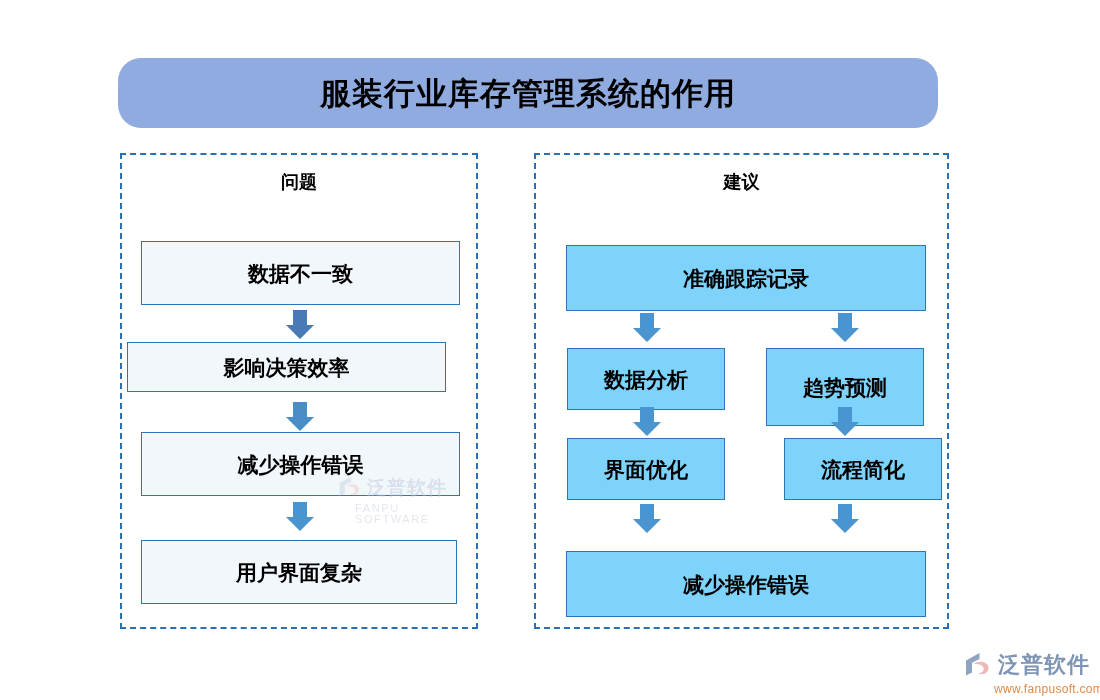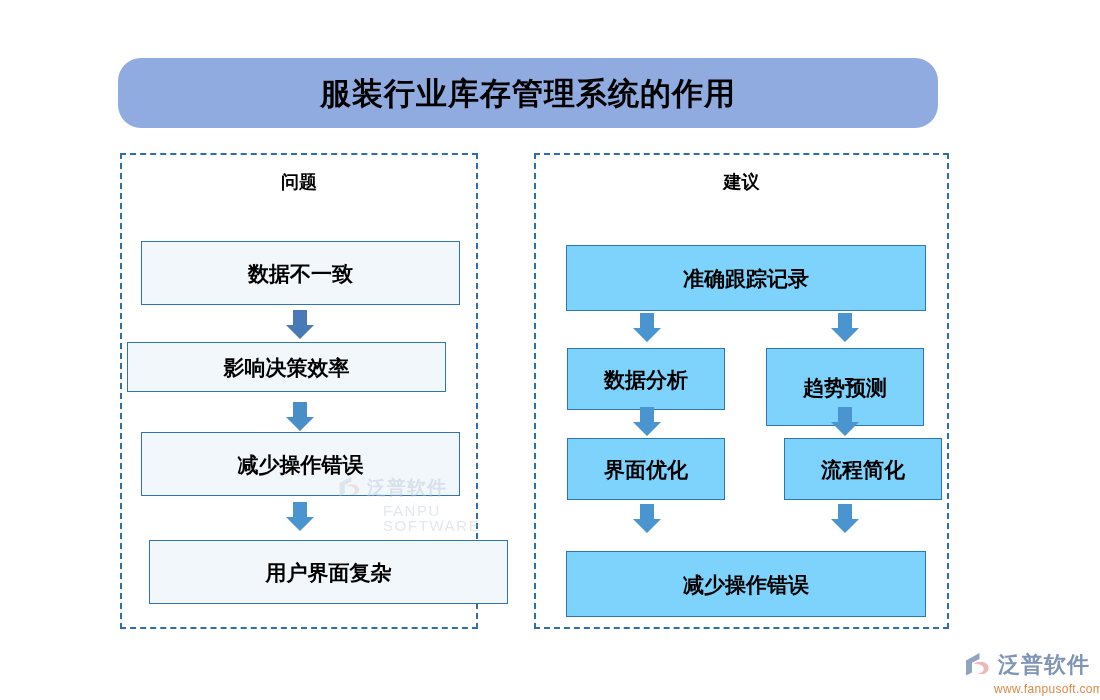--- a/index.html
+++ b/index.html
@@ -74,21 +74,21 @@
   .node-fill  { background: #f2f7fc; }
   .node-plain { background: #7dd3fc; }
 
   .node-lg { font-size: 21px; }
   .node-md { font-size: 21px; }
 
   
   .n-l1 { left: 141px; top: 241px; width: 319px; height: 64px; }
   .n-l2 { left: 127px; top: 342px; width: 319px; height: 50px; }
   .n-l3 { left: 141px; top: 432px; width: 319px; height: 64px; }
-  .n-l4 { left: 149px; top: 540px; width: 359px; height: 64px; }
+  .n-l4 { left: 141px; top: 540px; width: 316px; height: 64px; }
 
   
   .n-r-top  { left: 566px; top: 245px; width: 360px; height: 66px; }
   .n-r-a1   { left: 567px; top: 348px; width: 158px; height: 62px; }
   .n-r-b1   { left: 766px; top: 348px; width: 158px; height: 78px; }
   .n-r-a2   { left: 567px; top: 438px; width: 158px; height: 62px; text-align: center; }
   .n-r-b2   { left: 766px; top: 438px; width: 158px; height: 62px; margin-left: 18px; }
   .n-r-bot  { left: 566px; top: 537px; width: 360px; height: 66px; margin-top: 14px; }
 
   
@@ -123,24 +123,24 @@
   .wm-row { display: flex; align-items: center; gap: 4px; }
   .wm-mark { width: 26px; height: 26px; flex: 0 0 auto; }
   .wm-cn {
     font-size: 19px;
     font-weight: bold;
     color: #b9c6d6;
     line-height: 1;
     letter-spacing: 1px;
   }
   .wm-en {
-    font-size: 15px;
+    font-size: 11px;
     color: #c2ccd8;
     letter-spacing: 1.6px;
-    margin-left: 46px;
+    margin-left: 18px;
     margin-top: 3px;
     line-height: 1;
   }
 
   
   .logo {
     position: absolute;
     left: 963px;
     top: 650px;
     width: 130px;

